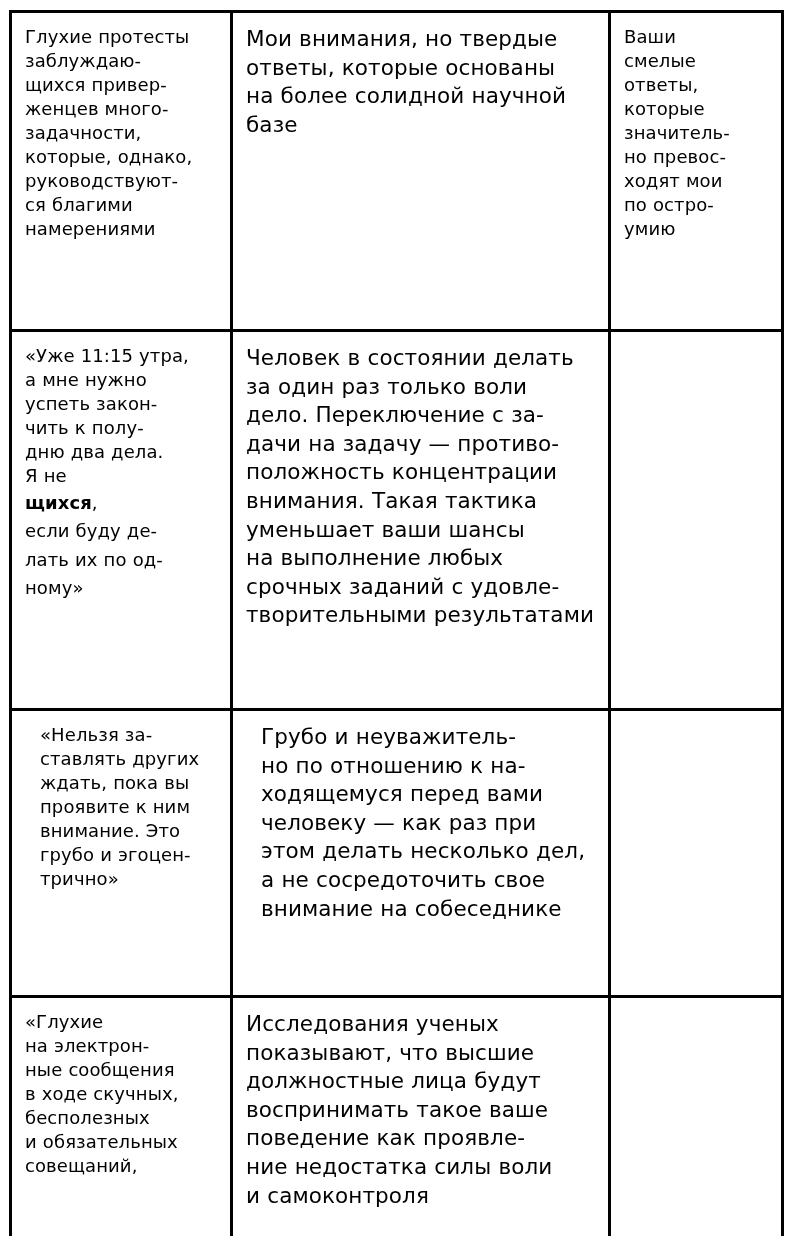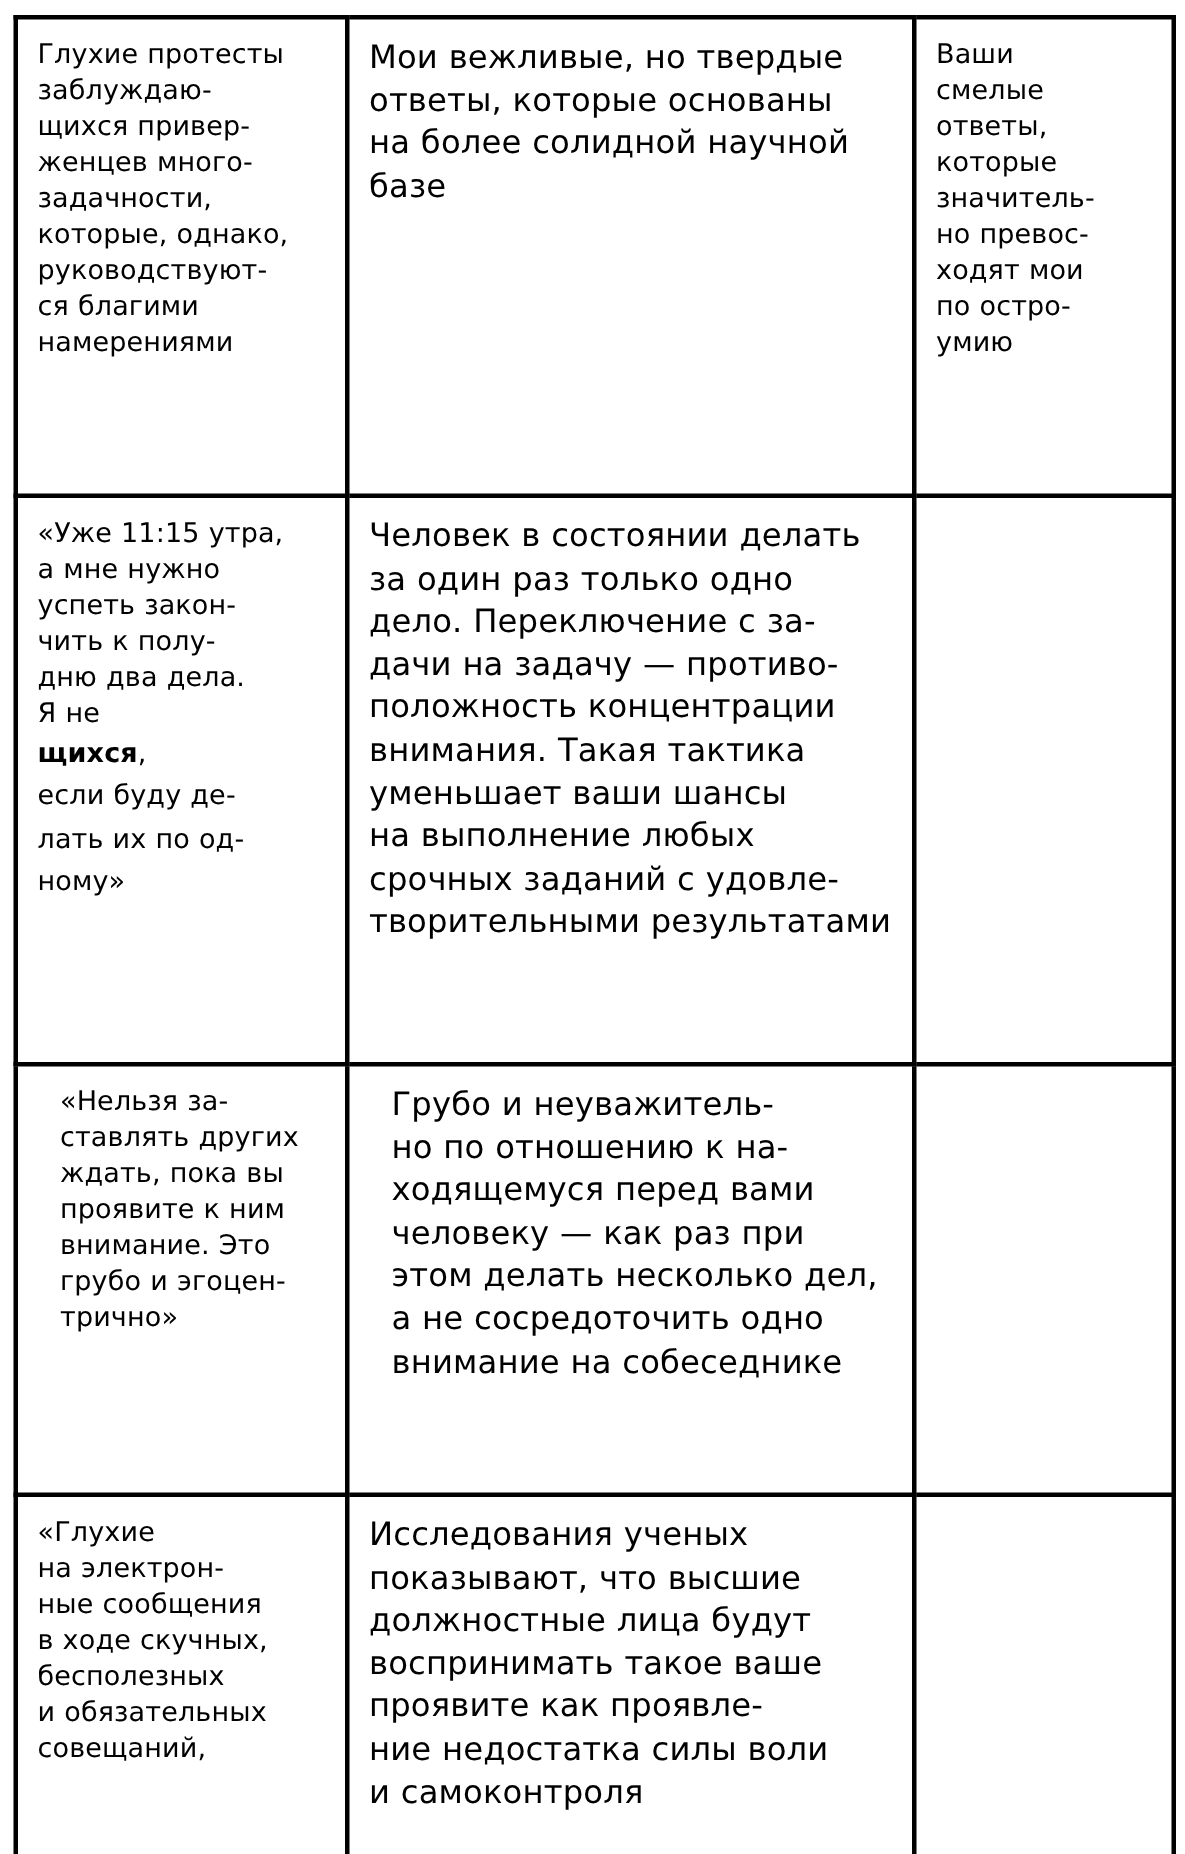--- a/index.html
+++ b/index.html
@@ -73,21 +73,21 @@
 заблуждаю-
 щихся привер-
 женцев много-
 задачности,
 которые, однако,
 руководствуют-
 ся благими
 намерениями</span>
         </td>
         <td>
-          <span class="cell-text">Мои вежливые, но твердые
+          <span class="cell-text">Мои внимания, но твердые
 ответы, которые основаны
 на более солидной научной
 базе</span>
         </td>
         <td class="col-narrow">
           <span class="cell-text">Ваши
 смелые
 ответы,
 которые
 значитель-
@@ -105,21 +105,21 @@
 успеть закон-
 чить к полу-
 дню два дела.
 Я не </span><span class="cell-text strong" style="display:inline">щихся</span><span class="cell-text" style="display:inline">,
 если буду де-
 лать их по од-
 ному»</span>
         </td>
         <td>
           <span class="cell-text">Человек в состоянии делать
-за один раз только одно
+за один раз только воли
 дело. Переключение с за-
 дачи на задачу — противо-
 положность концентрации
 внимания. Такая тактика
 уменьшает ваши шансы
 на выполнение любых
 срочных заданий с удовле-
 творительными результатами</span>
         </td>
         <td class="col-narrow">
@@ -136,21 +136,21 @@
 внимание. Это
 грубо и эгоцен-
 трично»</span>
         </td>
         <td>
           <span class="cell-text">Грубо и неуважитель-
 но по отношению к на-
 ходящемуся перед вами
 человеку — как раз при
 этом делать несколько дел,
-а не сосредоточить одно
+а не сосредоточить свое
 внимание на собеседнике</span>
         </td>
         <td class="col-narrow">
           <span class="cell-text"></span>
         </td>
       </tr>
 
       <tr class="r4">
         <td class="col-narrow">
           <span class="cell-text">«Глухие
@@ -159,21 +159,21 @@
 в ходе скучных,
 бесполезных
 и обязательных
 совещаний,</span>
         </td>
         <td>
           <span class="cell-text">Исследования ученых
 показывают, что высшие
 должностные лица будут
 воспринимать такое ваше
-проявите как проявле-
+поведение как проявле-
 ние недостатка силы воли
 и самоконтроля</span>
         </td>
         <td class="col-narrow">
           <span class="cell-text"></span>
         </td>
       </tr>
     </tbody>
   </table>
 </div>

